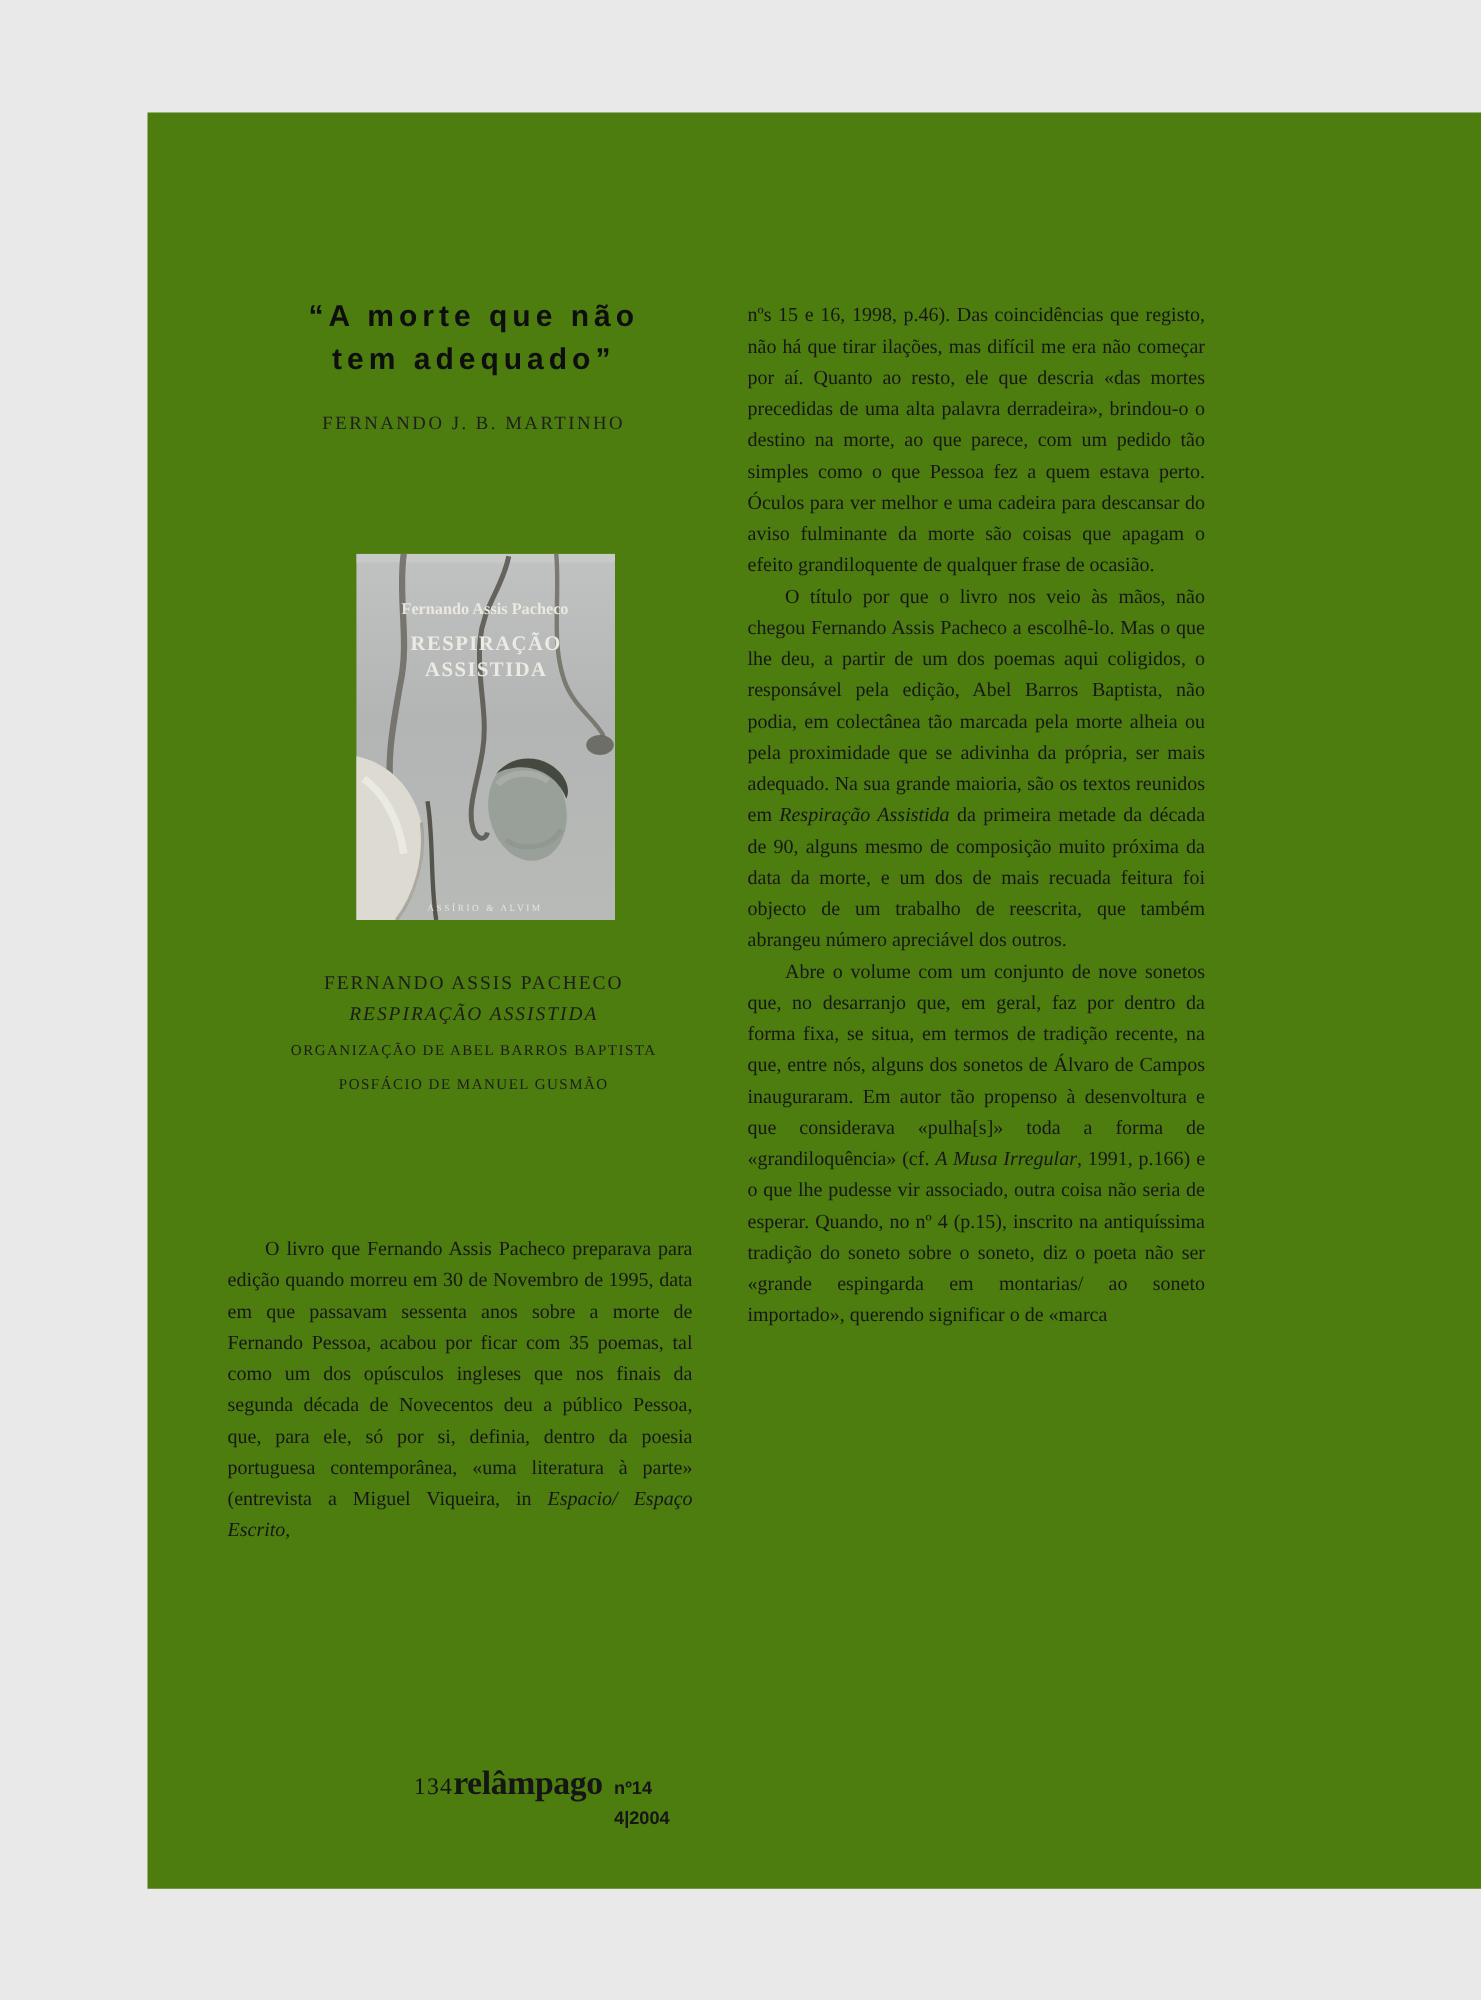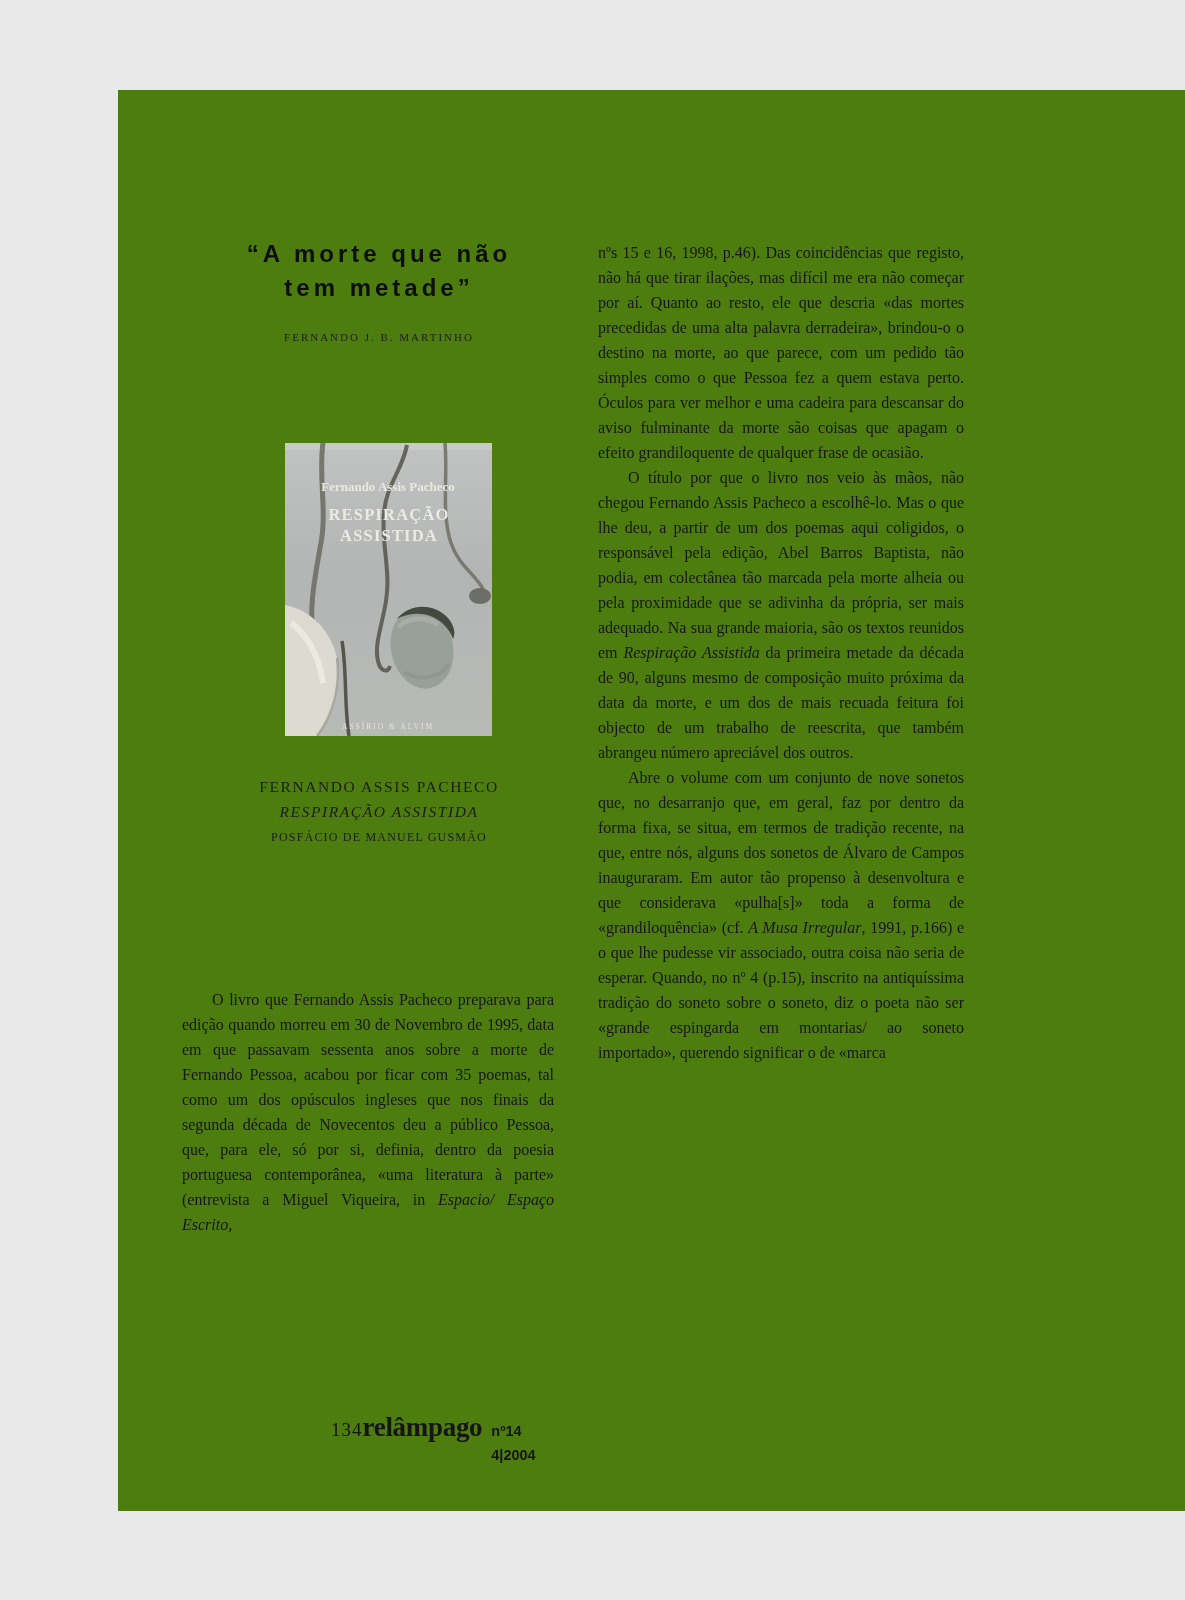--- a/index.html
+++ b/index.html
@@ -31,21 +31,21 @@
     font-family: "Liberation Sans", sans-serif;
     font-weight: bold;
     font-size: 24px;
     line-height: 34px;
     letter-spacing: 4px;
     color: #0e0e0e;
     margin: 0;
   }
   .author {
     margin-top: 26px;
-    font-size: 11px;
+    font-size: 15px;
     letter-spacing: 2px;
     color: #1e1e1e;
     font-family: Liberation Serif, serif;
   }
   
   .cover {
     position: absolute;
     left: 167px;
     top: 353px;
     width: 207px;
@@ -104,21 +104,21 @@
   }
 </style>
 </head>
 <body>
 
 <div class="sheet">
 
   <div class="article-header">
     <h1 class="title">
       <span>“A morte que não</span><br>
-      <span>tem metade”</span>
+      <span>tem adequado”</span>
     </h1>
     <div class="author">FERNANDO J. B. MARTINHO</div>
   </div>
 
   <div class="cover">
     <svg viewBox="0 0 207 293" width="207" height="293">
       <defs>
         <linearGradient id="coverbg" x1="0" y1="0" x2="0" y2="1">
           <stop offset="0" stop-color="#c0c3c1"></stop>
           <stop offset="0.45" stop-color="#b2b5b4"></stop>
@@ -149,20 +149,21 @@
       <text x="103" y="48" text-anchor="middle" font-family="Liberation Serif, serif" font-weight="bold" font-size="13" fill="#eae8e0">Fernando Assis Pacheco</text>
       <text x="104" y="77" text-anchor="middle" font-family="Liberation Serif, serif" font-weight="bold" font-size="16.5" letter-spacing="1.2" fill="#edeae3">RESPIRAÇÃO</text>
       <text x="104" y="98" text-anchor="middle" font-family="Liberation Serif, serif" font-weight="bold" font-size="16.5" letter-spacing="1.2" fill="#edeae3">ASSISTIDA</text>
       <text x="103" y="286" text-anchor="middle" font-family="Liberation Serif, serif" font-size="7.5" letter-spacing="2" fill="#e6e4dc">ASSÍRIO &amp; ALVIM</text>
     </svg>
   </div>
 
   <div class="details">
     <div class="d-main">FERNANDO ASSIS PACHECO</div>
     <div class="d-main d-italic">RESPIRAÇÃO ASSISTIDA</div>
+    <div class="d-small d-gap">ORGANIZAÇÃO DE ABEL BARROS BAPTISTA</div>
     <div class="d-small">POSFÁCIO DE MANUEL GUSMÃO</div>
   </div>
 
   <div class="body-col left-col">
       <div class="para indent"><span>O livro que Fernando Assis Pacheco preparava para edição quando morreu em 30 de Novembro de 1995, data em que passavam sessenta anos sobre a morte de Fernando Pessoa, acabou por ficar com 35 poemas, tal como um dos opúsculos ingleses que nos finais da segunda década de Novecentos deu a público Pessoa, que, para ele, só por si, definia, dentro da poesia portuguesa contemporânea, «uma literatura à parte» (entrevista a Miguel Viqueira, in </span><i>Espacio/ Espaço Escrito,</i></div>
     </div>
   <div class="body-col right-col">
       <div class="para"><span>nºs 15 e 16, 1998, p.46). Das coincidências que registo, não há que tirar ilações, mas difícil me era não começar por aí. Quanto ao resto, ele que descria «das mortes precedidas de uma alta palavra derradeira», brindou-o o destino na morte, ao que parece, com um pedido tão simples como o que Pessoa fez a quem estava perto. Óculos para ver melhor e uma cadeira para descansar do aviso fulminante da morte são coisas que apagam o efeito grandiloquente de qualquer frase de ocasião.</span></div>
       <div class="para indent"><span>O título por que o livro nos veio às mãos, não chegou Fernando Assis Pacheco a escolhê-lo. Mas o que lhe deu, a partir de um dos poemas aqui coligidos, o responsável pela edição, Abel Barros Baptista, não podia, em colectânea tão marcada pela morte alheia ou pela proximidade que se adivinha da própria, ser mais adequado. Na sua grande maioria, são os textos reunidos em </span><i>Respiração Assistida</i><span> da primeira metade da década de 90, alguns mesmo de composição muito próxima da data da morte, e um dos de mais recuada feitura foi objecto de um trabalho de reescrita, que também abrangeu número apreciável dos outros.</span></div>
       <div class="para indent"><span>Abre o volume com um conjunto de nove sonetos que, no desarranjo que, em geral, faz por dentro da forma fixa, se situa, em termos de tradição recente, na que, entre nós, alguns dos sonetos de Álvaro de Campos inauguraram. Em autor tão propenso à desenvoltura e que considerava «pulha[s]» toda a forma de «grandiloquência» (cf. </span><i>A Musa Irregular</i><span>, 1991, p.166) e o que lhe pudesse vir associado, outra coisa não seria de esperar. Quando, no nº 4 (p.15), inscrito na antiquíssima tradição do soneto sobre o soneto, diz o poeta não ser «grande espingarda em montarias/ ao soneto importado», querendo significar o de «marca</span></div>

